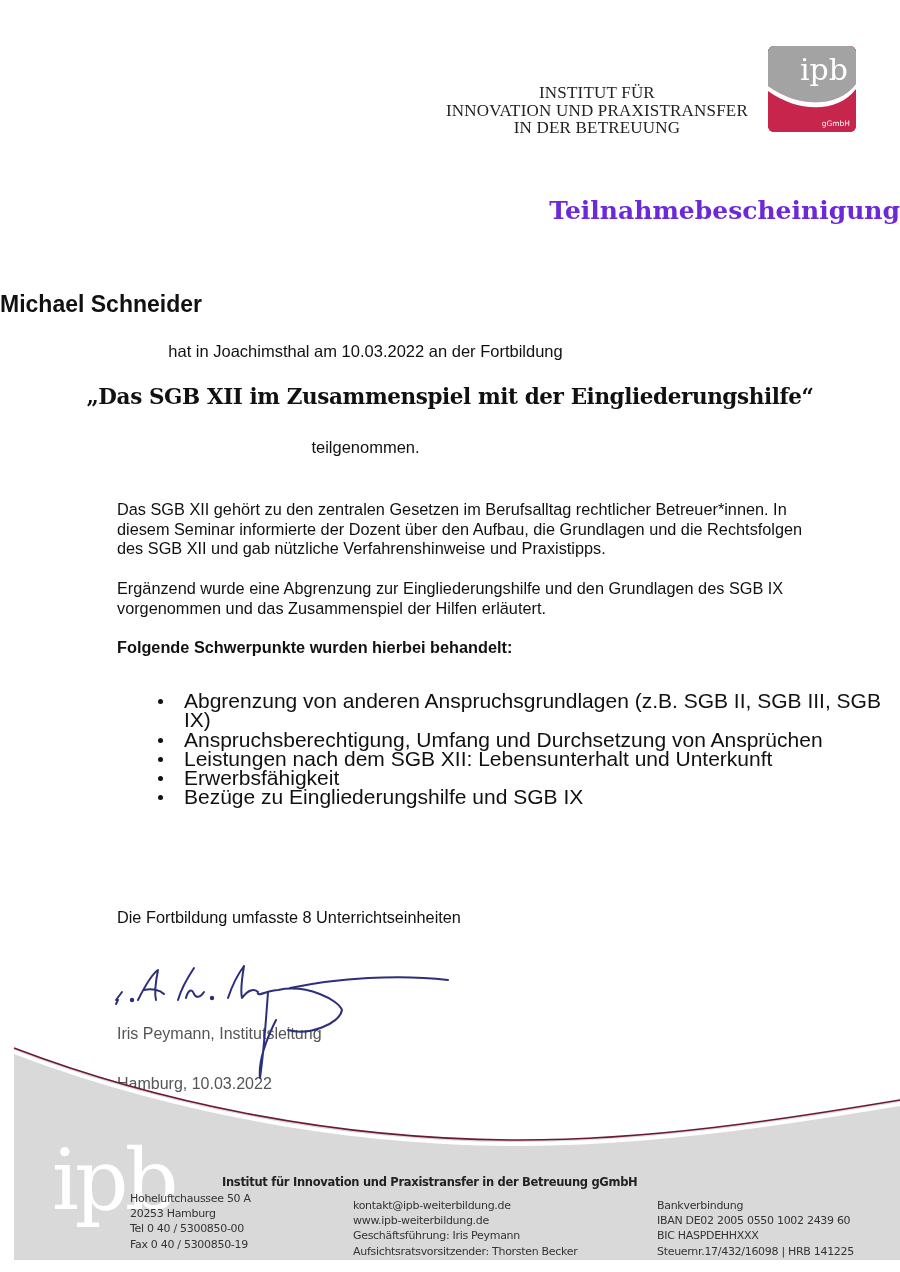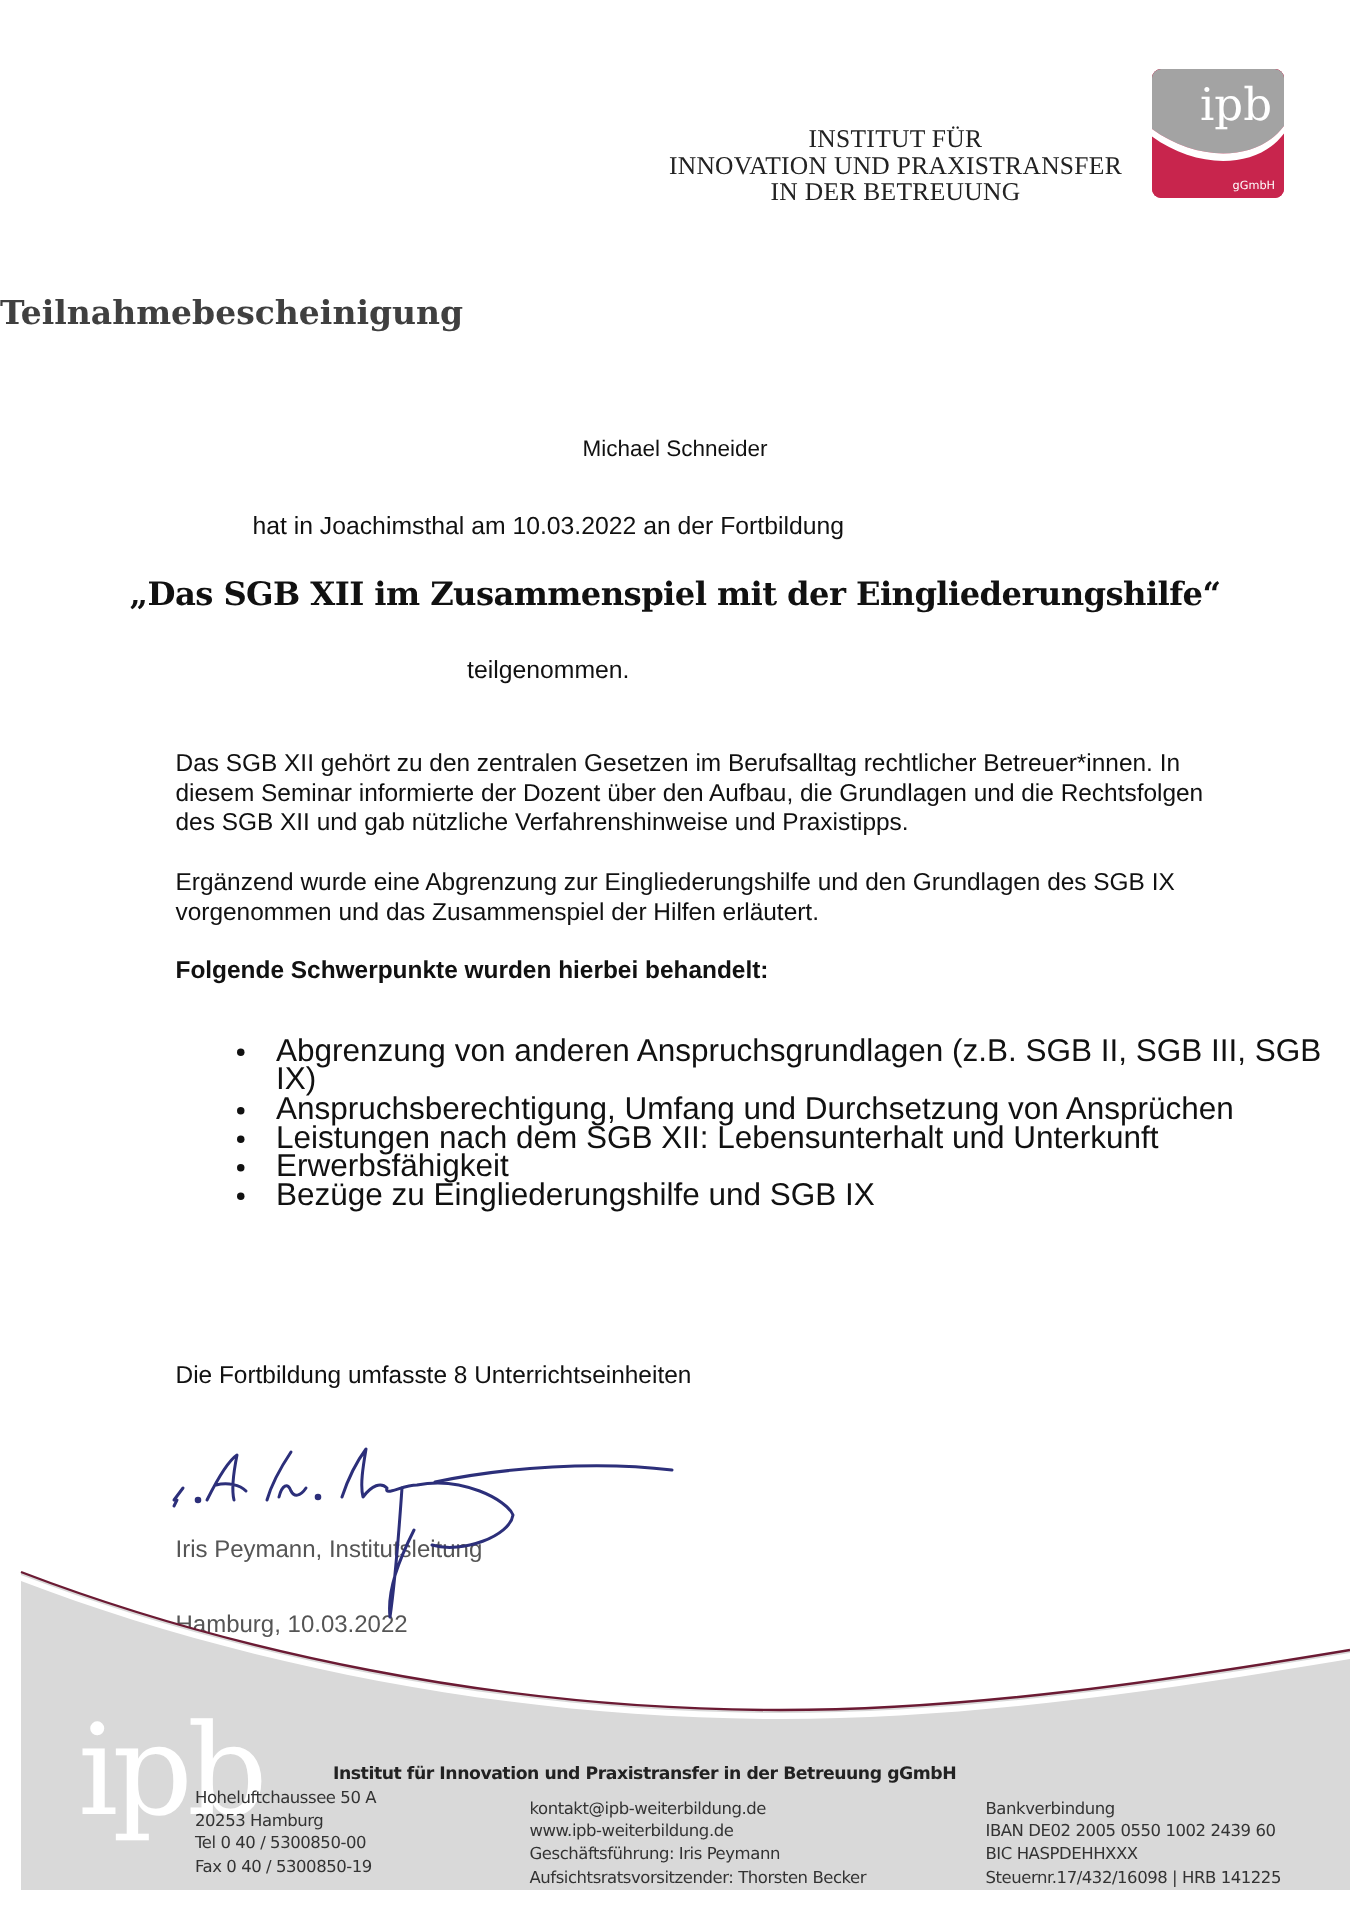--- a/index.html
+++ b/index.html
@@ -17,26 +17,26 @@
     letter-spacing: 0.2px; color: #222;
   }
   .logo {
     left: 768px; top: 46px; width: 88px; height: 86px; border-radius: 6px;
     overflow: hidden; background: #c8254d;
   }
   .logo svg { display: block; }
 
   
   .title {
-    left: 0; width: 900px; top: 196px; text-align: left;
-    font-family: "DejaVu Serif", serif; font-weight: bold; font-size: 22px; color: #404040;
+    left: 0; width: 900px; top: 196px; text-align: right;
+    font-family: "DejaVu Serif", serif; font-weight: bold; font-size: 25px; color: #6d28d9;
   }
   .name {
-    left: 0; width: 900px; top: 291px; text-align: center;
-    font-weight: normal; font-size: 15px;
+    left: 0; width: 900px; top: 291px; 
+    font-weight: bold; font-size: 23px;
   }
   .line-center {
     left: 0; width: 731px; text-align: center; font-size: 16.5px;
   }
   .course {
     left: 0; width: 900px; top: 384px; text-align: center;
     font-family: "DejaVu Serif", serif; font-weight: bold; font-size: 21.5px; letter-spacing: -0.4px;
   }
 
   .para {

